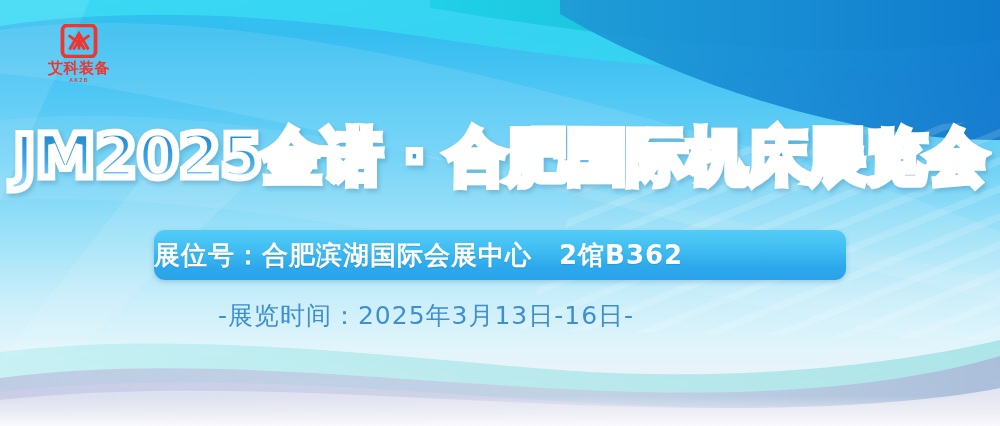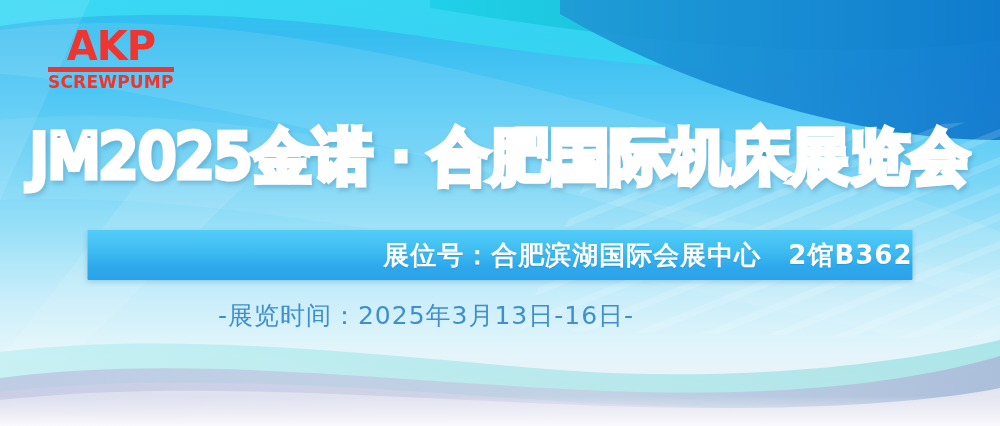--- a/index.html
+++ b/index.html
@@ -106,49 +106,49 @@
     top: 126px;
     left: 0;
     width: 1000px;
     text-align: center;
     z-index: 5;
   }
   .main-title {
     display: inline-block;
     position: relative;
     font-size: 60px;
-    font-weight: 400;
+    font-weight: 700;
     line-height: 1;
     letter-spacing: 0px;
     white-space: nowrap;
     font-family: "DejaVu Sans", "Liberation Sans", sans-serif;
     background: linear-gradient(180deg, #1f7fc4 0%, #2f93d8 30%, #3ea2e4 55%, #6dc3f2 80%, #8fd6f8 100%);
     -webkit-background-clip: text;
     background-clip: text;
     color: transparent;
     -webkit-text-fill-color: transparent;
     paint-order: stroke fill;
     -webkit-text-stroke: 7px #ffffff;
     filter: drop-shadow(2px 3px 2px rgba(60,110,150,0.30));
   }
 
   
   .booth-bar {
     position: absolute;
     top: 230px;
     left: 50%;
     transform: translateX(-50%);
-    width: 825px;
+    width: 692px;
     height: 50px;
-    border-radius: 1px;
+    border-radius: 11px;
     background: linear-gradient(180deg, #53ccf7 0%, #3fbdf2 40%, #2ea9ec 72%, #2ba2e8 100%);
     box-shadow: 0 2px 5px rgba(40,110,160,0.25);
     display: flex;
     align-items: center;
-    justify-content: flex-end;
+    justify-content: flex-start;
     z-index: 5;
   }
   .booth-text {
     font-size: 26px;
     font-weight: 700;
     color: #ffffff;
     letter-spacing: 1px;
     white-space: nowrap;
     line-height: 1;
     font-family: "DejaVu Sans", "Liberation Sans", sans-serif;
@@ -243,26 +243,30 @@
 
     <path d="M0,378 C200,352 420,386 640,392 C800,396 920,380 1000,356 L1000,426 L0,426 Z" fill="url(#gLav1)"></path>
 
     <path d="M0,400 C220,376 460,406 700,408 C840,409 940,400 1000,388 L1000,426 L0,426 Z" fill="url(#gLav2)"></path>
 
     <rect x="0" y="396" width="1000" height="30" fill="url(#gBotWhite)"></rect>
   </svg>
 
   <div class="logo-row">
 
-
-    <div class="akp-logo">
-      <div class="akp-word">AKP</div>
-      <div class="akp-rule"></div>
-      <div class="akp-sub">SCREWPUMP</div>
+    <div class="akzb-logo">
+      <svg class="akzb-mark" viewBox="0 0 40 36" aria-hidden="true">
+        <rect x="2.5" y="1.5" width="35" height="33" rx="5" ry="5" fill="none" stroke="#f0342f" stroke-width="4"></rect>
+        <path d="M10 27 L20 10 L30 27 M14 27 L20 18 L26 27 M20 10 L20 27" fill="none" stroke="#f0342f" stroke-width="3" stroke-linejoin="miter"></path>
+        <path d="M9 12 L20 20 L31 12" fill="none" stroke="#f0342f" stroke-width="3"></path>
+      </svg>
+      <div class="akzb-cn">艾科装备</div>
+      <div class="akzb-en">AKZB</div>
     </div>
+
 
   </div>
 
   <div class="title-wrap">
     <span class="main-title">JM2025金诺 · 合肥国际机床展览会</span>
   </div>
 
   <div class="booth-bar">
     <span class="booth-text">展位号：合肥滨湖国际会展中心　2馆B362</span>
   </div>

